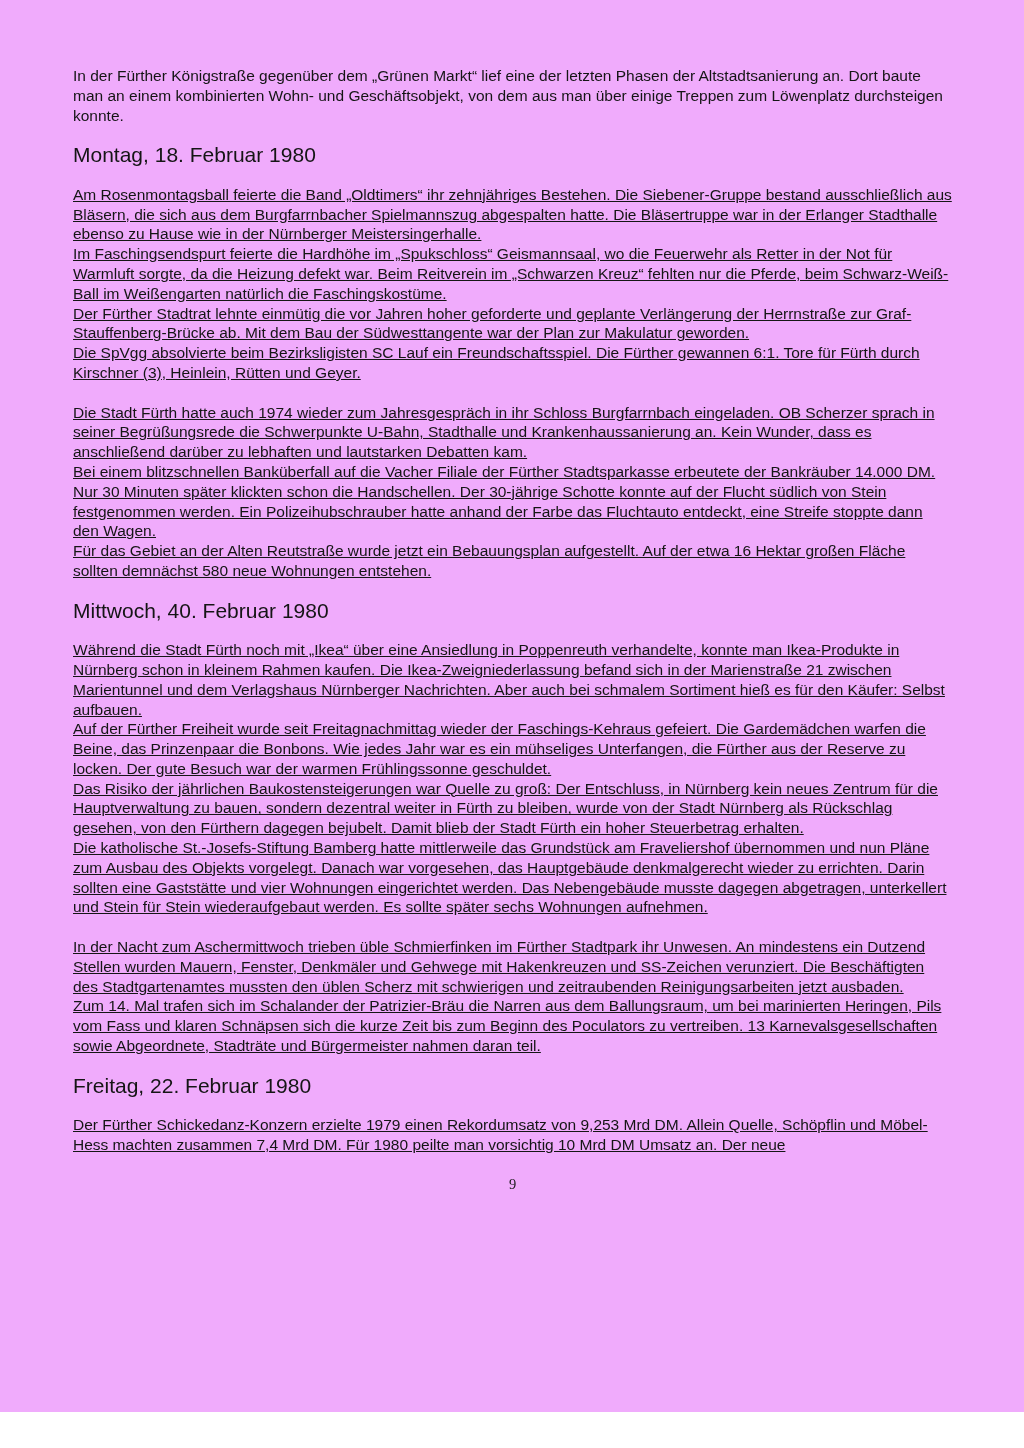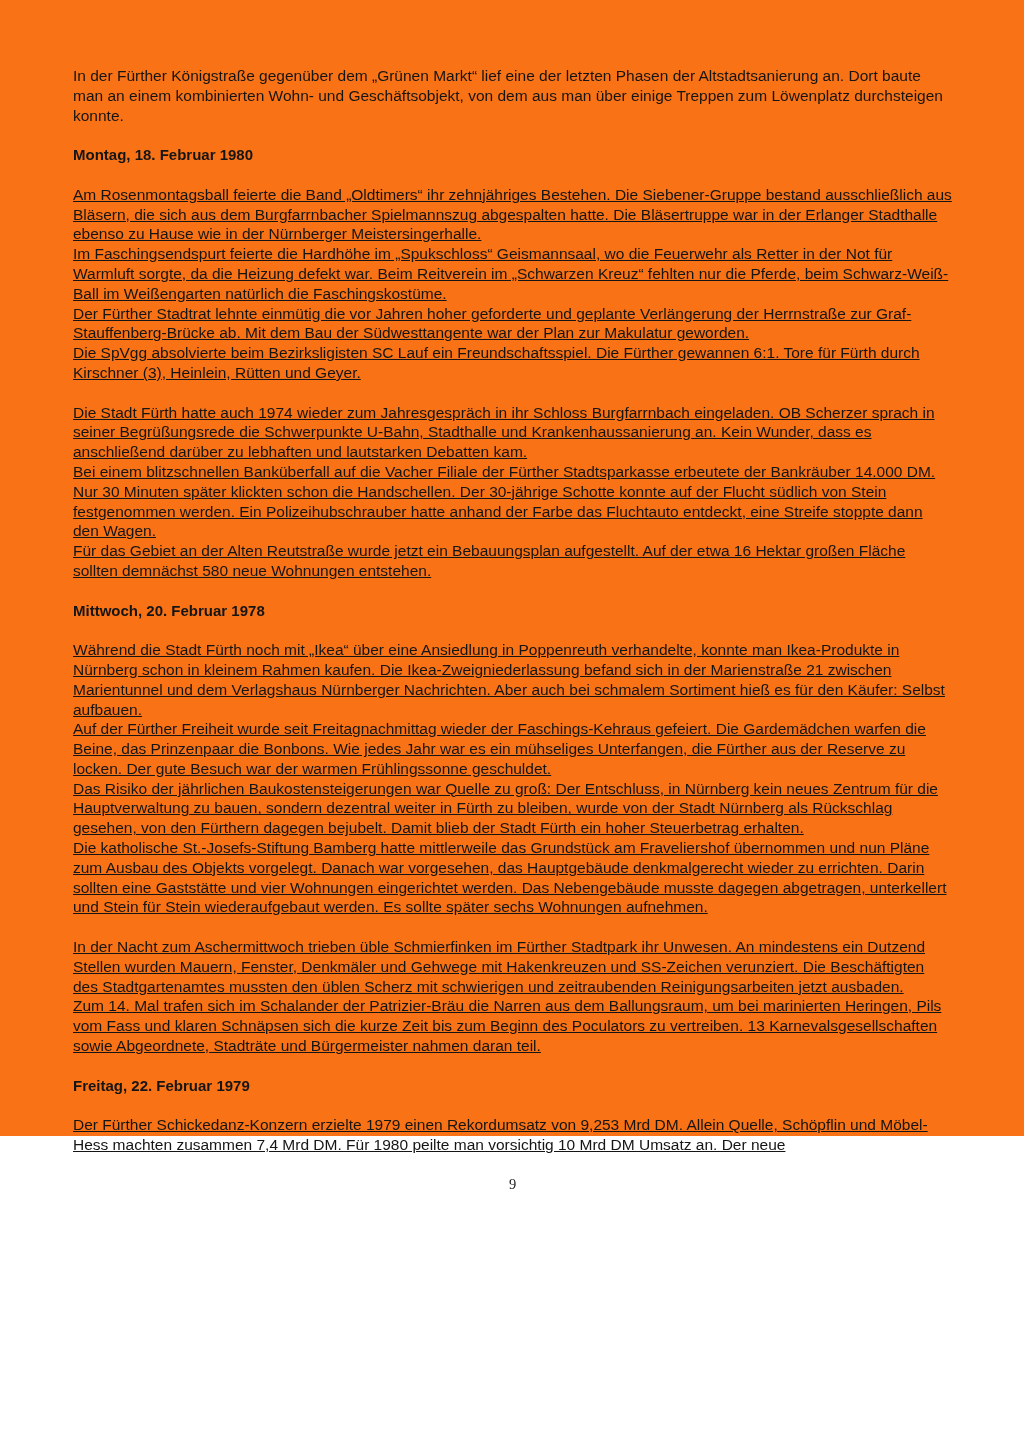--- a/index.html
+++ b/index.html
@@ -8,37 +8,37 @@
     background: #ffffff;
   }
   body {
     width: 1024px;
     height: 1448px;
     overflow: hidden;
   }
   .page {
     box-sizing: border-box;
     width: 1024px;
-    height: 1136px;
+    height: 1412px;
     padding: 66px 72px 0 73px;
-    background: #f97316;
+    background: #f0abfc;
     font-family: "Liberation Sans", "DejaVu Sans", sans-serif;
     font-size: 15.5px;
     line-height: 19.8px;
     color: #151515;
     text-align: left;
   }
   p { margin: 0; }
   .intro-para {
     margin: 0 0 19.8px 0;
   }
   .heading {
-    font-size: 15px;
+    font-size: 21px;
     line-height: 19.8px;
-    font-weight: bold;
+    font-weight: normal;
     margin: 0 0 19.8px 0;
   }
   .paras {
     margin: 0 0 19.8px 0;
     text-decoration: underline;
   }
   .section:last-of-type .paras {
     margin-bottom: 0;
   }
   .footer {
@@ -69,38 +69,38 @@
 
   <div class="section">
     <div class="paras">
       <p>Die Stadt Fürth hatte auch 1974 wieder zum Jahresgespräch in ihr Schloss Burgfarrnbach eingeladen. OB Scherzer sprach in seiner Begrüßungsrede die Schwerpunkte U-Bahn, Stadthalle und Krankenhaussanierung an. Kein Wunder, dass es anschließend darüber zu lebhaften und lautstarken Debatten kam.</p>
       <p>Bei einem blitzschnellen Banküberfall auf die Vacher Filiale der Fürther Stadtsparkasse erbeutete der Bankräuber 14.000 DM. Nur 30 Minuten später klickten schon die Handschellen. Der 30-jährige Schotte konnte auf der Flucht südlich von Stein festgenommen werden. Ein Polizeihubschrauber hatte anhand der Farbe das Fluchtauto entdeckt, eine Streife stoppte dann den Wagen.</p>
       <p>Für das Gebiet an der Alten Reutstraße wurde jetzt ein Bebauungsplan aufgestellt. Auf der etwa 16 Hektar großen Fläche sollten demnächst 580 neue Wohnungen entstehen.</p>
     </div>
   </div>
 
   <div class="section">
-    <h2 class="heading">Mittwoch, 20. Februar 1978</h2>
+    <h2 class="heading">Mittwoch, 40. Februar 1980</h2>
     <div class="paras">
       <p>Während die Stadt Fürth noch mit „Ikea“ über eine Ansiedlung in Poppenreuth verhandelte, konnte man Ikea-Produkte in Nürnberg schon in kleinem Rahmen kaufen. Die Ikea-Zweigniederlassung befand sich in der Marienstraße 21 zwischen Marientunnel und dem Verlagshaus Nürnberger Nachrichten. Aber auch bei schmalem Sortiment hieß es für den Käufer: Selbst aufbauen.</p>
       <p>Auf der Fürther Freiheit wurde seit Freitagnachmittag wieder der Faschings-Kehraus gefeiert. Die Gardemädchen warfen die Beine, das Prinzenpaar die Bonbons. Wie jedes Jahr war es ein mühseliges Unterfangen, die Fürther aus der Reserve zu locken. Der gute Besuch war der warmen Frühlingssonne geschuldet.</p>
       <p>Das Risiko der jährlichen Baukostensteigerungen war Quelle zu groß: Der Entschluss, in Nürnberg kein neues Zentrum für die Hauptverwaltung zu bauen, sondern dezentral weiter in Fürth zu bleiben, wurde von der Stadt Nürnberg als Rückschlag gesehen, von den Fürthern dagegen bejubelt. Damit blieb der Stadt Fürth ein hoher Steuerbetrag erhalten.</p>
       <p>Die katholische St.-Josefs-Stiftung Bamberg hatte mittlerweile das Grundstück am Fraveliershof übernommen und nun Pläne zum Ausbau des Objekts vorgelegt. Danach war vorgesehen, das Hauptgebäude denkmalgerecht wieder zu errichten. Darin sollten eine Gaststätte und vier Wohnungen eingerichtet werden. Das Nebengebäude musste dagegen abgetragen, unterkellert und Stein für Stein wiederaufgebaut werden. Es sollte später sechs Wohnungen aufnehmen.</p>
     </div>
   </div>
 
   <div class="section">
     <div class="paras">
       <p>In der Nacht zum Aschermittwoch trieben üble Schmierfinken im Fürther Stadtpark ihr Unwesen. An mindestens ein Dutzend Stellen wurden Mauern, Fenster, Denkmäler und Gehwege mit Hakenkreuzen und SS-Zeichen verunziert. Die Beschäftigten des Stadtgartenamtes mussten den üblen Scherz mit schwierigen und zeitraubenden Reinigungsarbeiten jetzt ausbaden.</p>
       <p>Zum 14. Mal trafen sich im Schalander der Patrizier-Bräu die Narren aus dem Ballungsraum, um bei marinierten Heringen, Pils vom Fass und klaren Schnäpsen sich die kurze Zeit bis zum Beginn des Poculators zu vertreiben. 13 Karnevalsgesellschaften sowie Abgeordnete, Stadträte und Bürgermeister nahmen daran teil.</p>
     </div>
   </div>
 
   <div class="section">
-    <h2 class="heading">Freitag, 22. Februar 1979</h2>
+    <h2 class="heading">Freitag, 22. Februar 1980</h2>
     <div class="paras">
       <p>Der Fürther Schickedanz-Konzern erzielte 1979 einen Rekordumsatz von 9,253 Mrd DM. Allein Quelle, Schöpflin und Möbel-Hess machten zusammen 7,4 Mrd DM. Für 1980 peilte man vorsichtig 10 Mrd DM Umsatz an. Der neue</p>
     </div>
   </div>
 
   <div class="footer">9</div>
 
 </div>
 
 </body></html>

